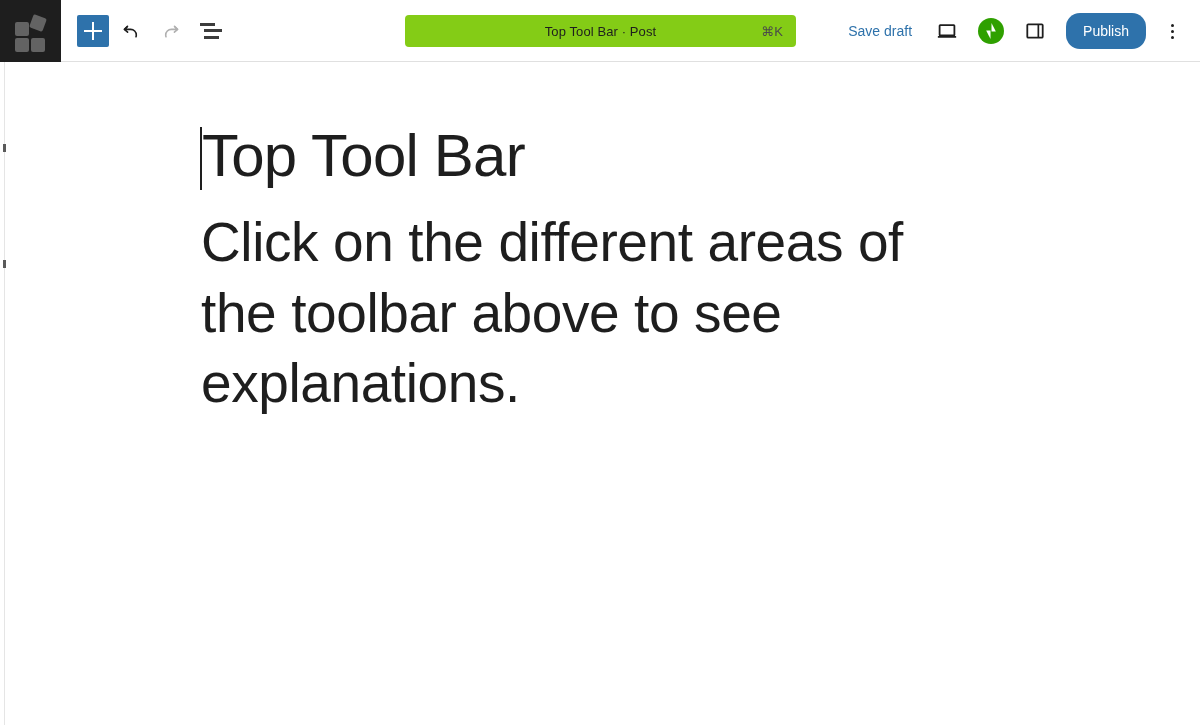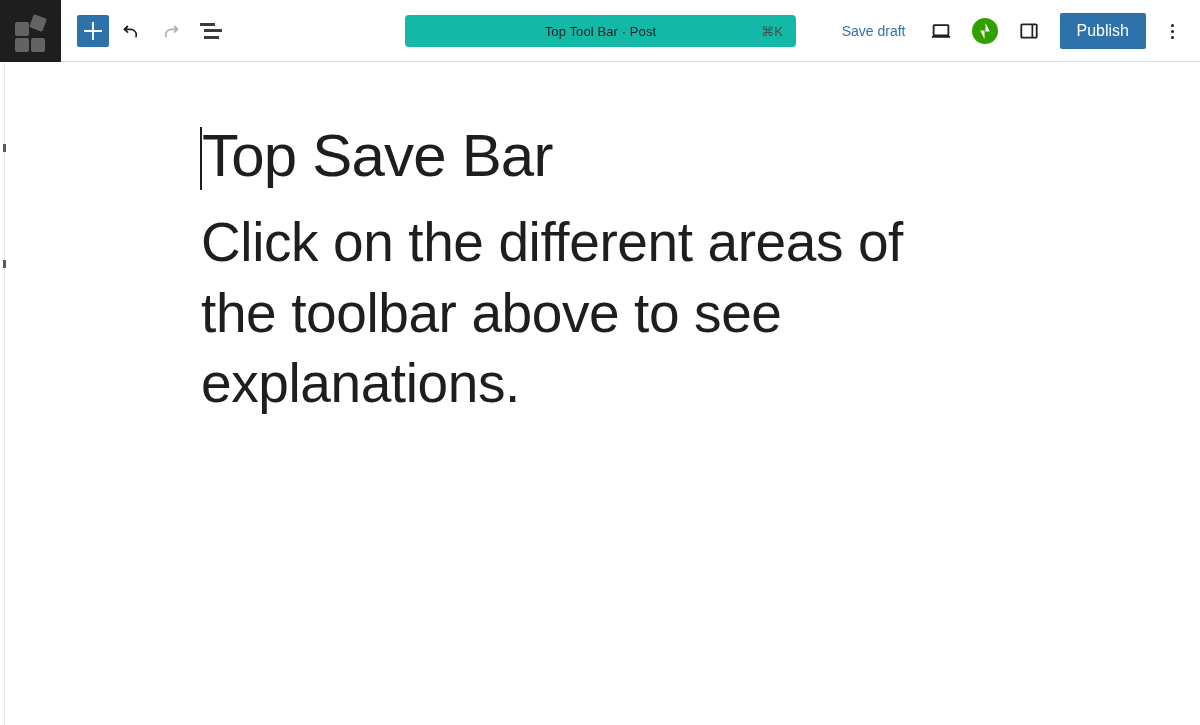--- a/index.html
+++ b/index.html
@@ -125,21 +125,21 @@
     position: absolute;
     left: 405px;
     top: 15px;
     width: 391px;
     height: 32px;
   }
   .command-bar {
     position: relative;
     width: 100%;
     height: 100%;
-    background: #14b8a6;
+    background: #84cc16;
     border-radius: 4px;
     display: flex;
     align-items: center;
     justify-content: center;
     cursor: text;
     box-sizing: border-box;
   }
   .command-bar-title {
     font-size: 13px;
     color: #1e1e1e;
@@ -186,22 +186,22 @@
     border: none;
     border-radius: 2px;
     padding: 0;
     cursor: pointer;
     margin: 0 3px;
   }
   .publish-btn {
     background: #2e72ab;
     color: #fff;
     border: none;
-    border-radius: 2px;
-    font-size: 16px;
+    border-radius: 14px;
+    font-size: 14px;
     height: 36px;
     padding: 0 17px;
     margin-left: 8px;
     cursor: pointer;
     white-space: nowrap;
     font-family: "Liberation Sans", sans-serif;
   }
   .kebab {
     width: 36px;
     height: 36px;
@@ -393,20 +393,20 @@
   <div class="editor-canvas">
 
     <div class="canvas-rail"></div>
     <div class="rail-tick t1"></div>
     <div class="rail-tick t2"></div>
 
     <div class="post-area">
 
       <div class="post-title-row">
         <span class="caret"></span>
-        <h1 class="post-title">Top Save Bar</h1>
+        <h1 class="post-title">Top Tool Bar</h1>
       </div>
 
       <p class="post-paragraph">Click on the different areas of the toolbar above to see explanations.</p>
     </div>
   </div>
 
 </div>
 
 </body></html>

